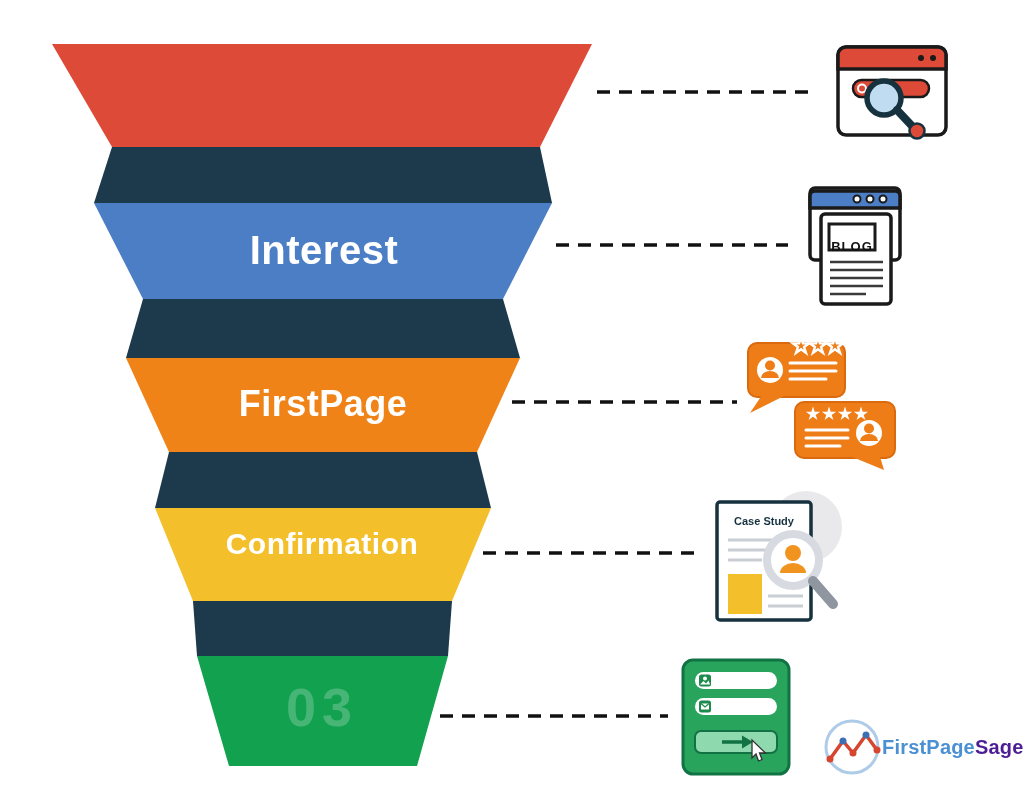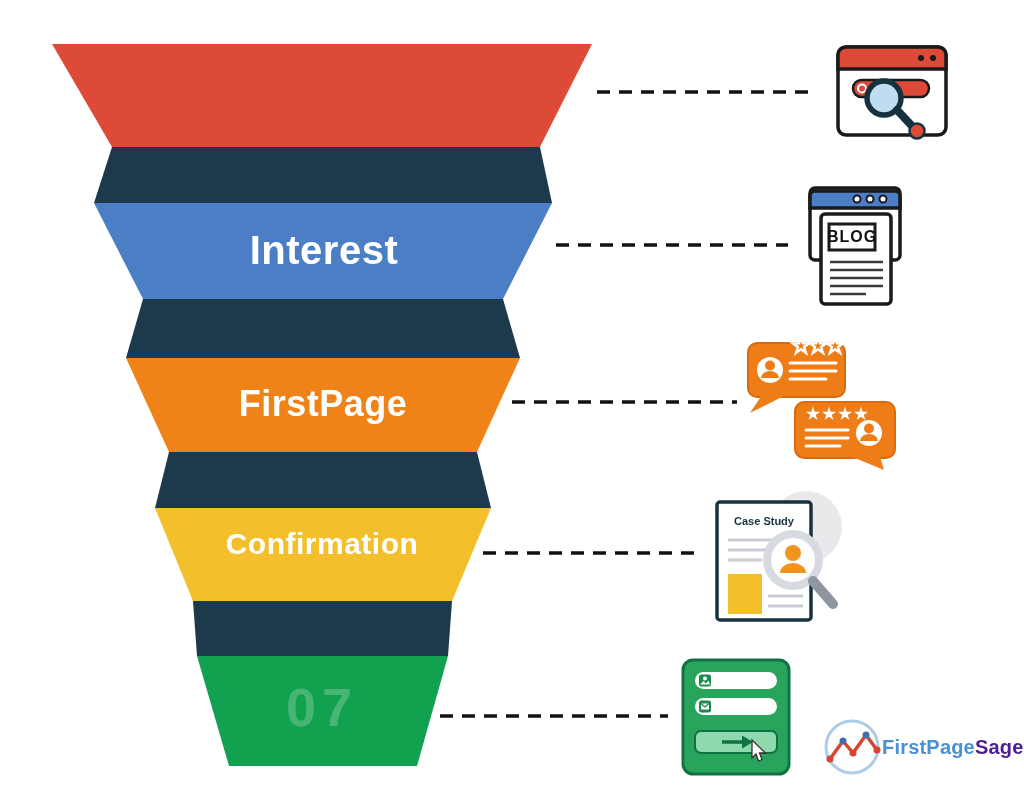--- a/index.html
+++ b/index.html
@@ -164,26 +164,26 @@
       <circle cx="852" cy="747" r="26" fill="#ffffff" stroke="#AECBE8" stroke-width="3"></circle>
       <polyline points="830,759 843,741 853,753 866,735 877,750" fill="none" stroke="#D6452F" stroke-width="3.5" stroke-linejoin="round" stroke-linecap="round"></polyline>
       <circle cx="830" cy="759" r="3.5" fill="#D6452F"></circle>
       <circle cx="843" cy="741" r="3.5" fill="#3D6FB4"></circle>
       <circle cx="853" cy="753" r="3.5" fill="#D6452F"></circle>
       <circle cx="866" cy="735" r="3.5" fill="#3D6FB4"></circle>
       <circle cx="877" cy="750" r="3.5" fill="#D6452F"></circle>
     </g>
   </svg>
 
-  <div class="watermark" style="left:322px;top:707px;font-size:54px;">07</div>
+  <div class="watermark" style="left:322px;top:707px;font-size:54px;">03</div>
 
   <div class="lbl" style="left:324px;top:250px;font-size:40px;">Interest</div>
   <div class="lbl" style="left:323px;top:404px;font-size:36px;">FirstPage</div>
   <div class="lbl" style="left:322px;top:544px;font-size:30px;">Confirmation</div>
 
-  <div class="lbl dark" style="left:852px;top:237px;font-size:16px;letter-spacing:1px;">BLOG</div>
+  <div class="lbl dark" style="left:852px;top:246px;font-size:13px;letter-spacing:1px;">BLOG</div>
   <div class="lbl" style="left:764px;top:521px;font-size:11px;color:#16323F;letter-spacing:0;">Case Study</div>
 
   <div class="logo-text">
     <span style="color: rgb(74, 144, 210);">FirstPage</span><span style="color: #4c1d95;">Sage</span>
   </div>
 
 </div>
 
 </body></html>

